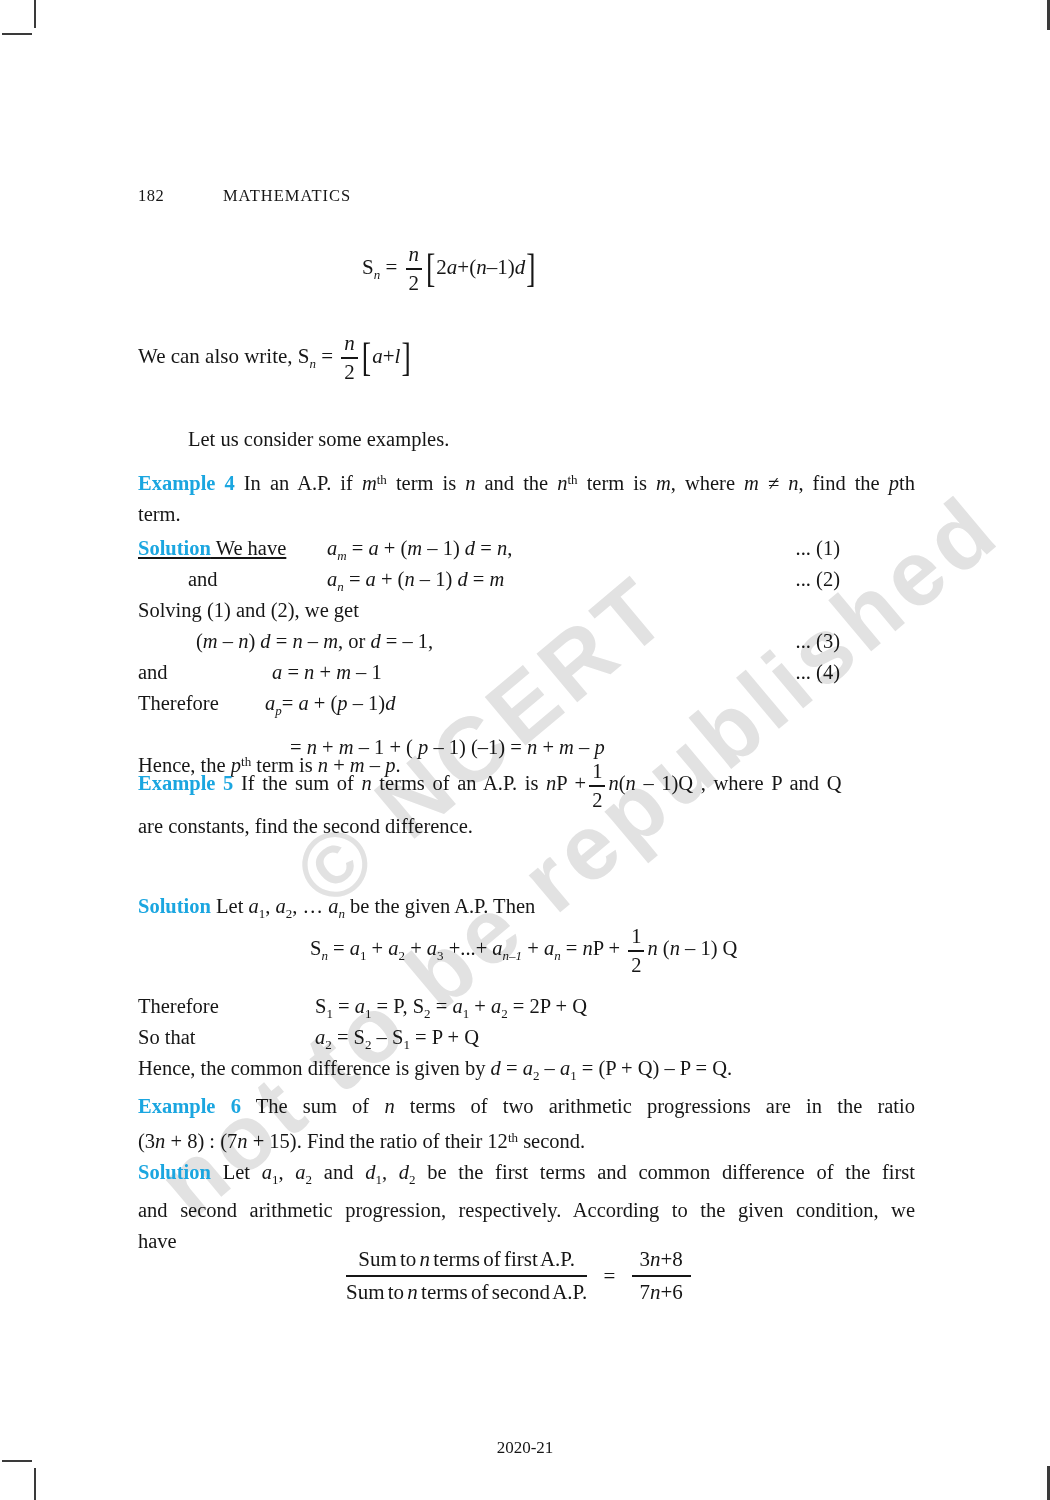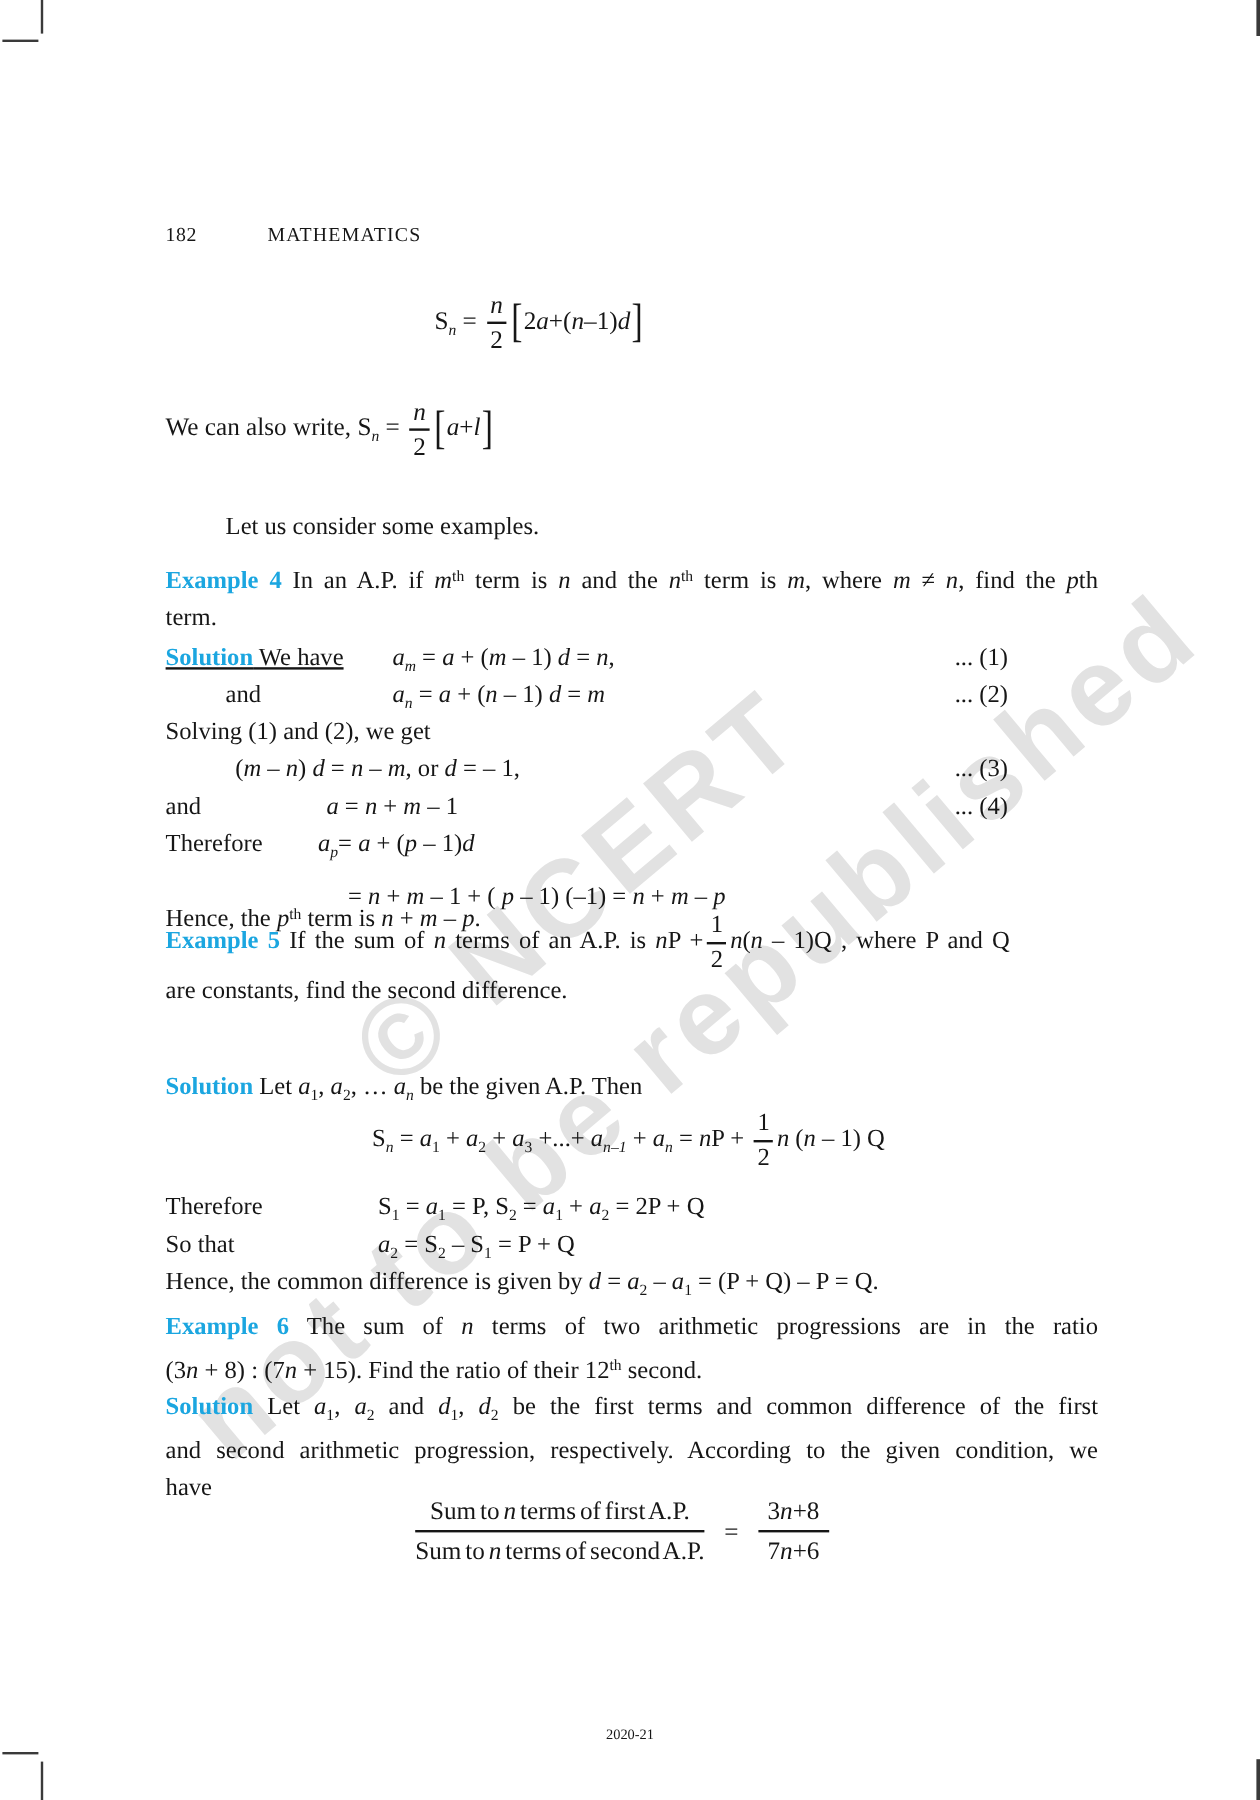--- a/index.html
+++ b/index.html
@@ -31,21 +31,21 @@
          line-height:1;font-weight:400;padding:0 1px;}
   .frac{display:inline-block;vertical-align:middle;text-align:center;margin:0 3px;line-height:1.1;}
   .frac .fn{display:block;border-bottom:2px solid #161616;padding:0 3px 2px;}
   .frac .fd{display:block;padding-top:2px;}
   .ratio{word-spacing:-2px;}
   .ratio .fn{padding:0 8px 4px;}
   .ratio .fd{padding-top:4px;}
   .mid{display:inline-block;vertical-align:middle;margin:0 10px;}
   .ex5line1{white-space:nowrap;word-spacing:2.5px;}
   .footer{position:absolute;left:0;top:1438px;width:1050px;text-align:center;
-          font-size:12px;z-index:1;}
+          font-size:17px;z-index:1;}
   .mark{position:absolute;background:#3a3a3a;z-index:2;}
 </style>
 </head>
 <body>
 
 <div class="page">
 
   <div class="watermark">
     <div>© NCERT</div>
     <div>not to be republished</div>

